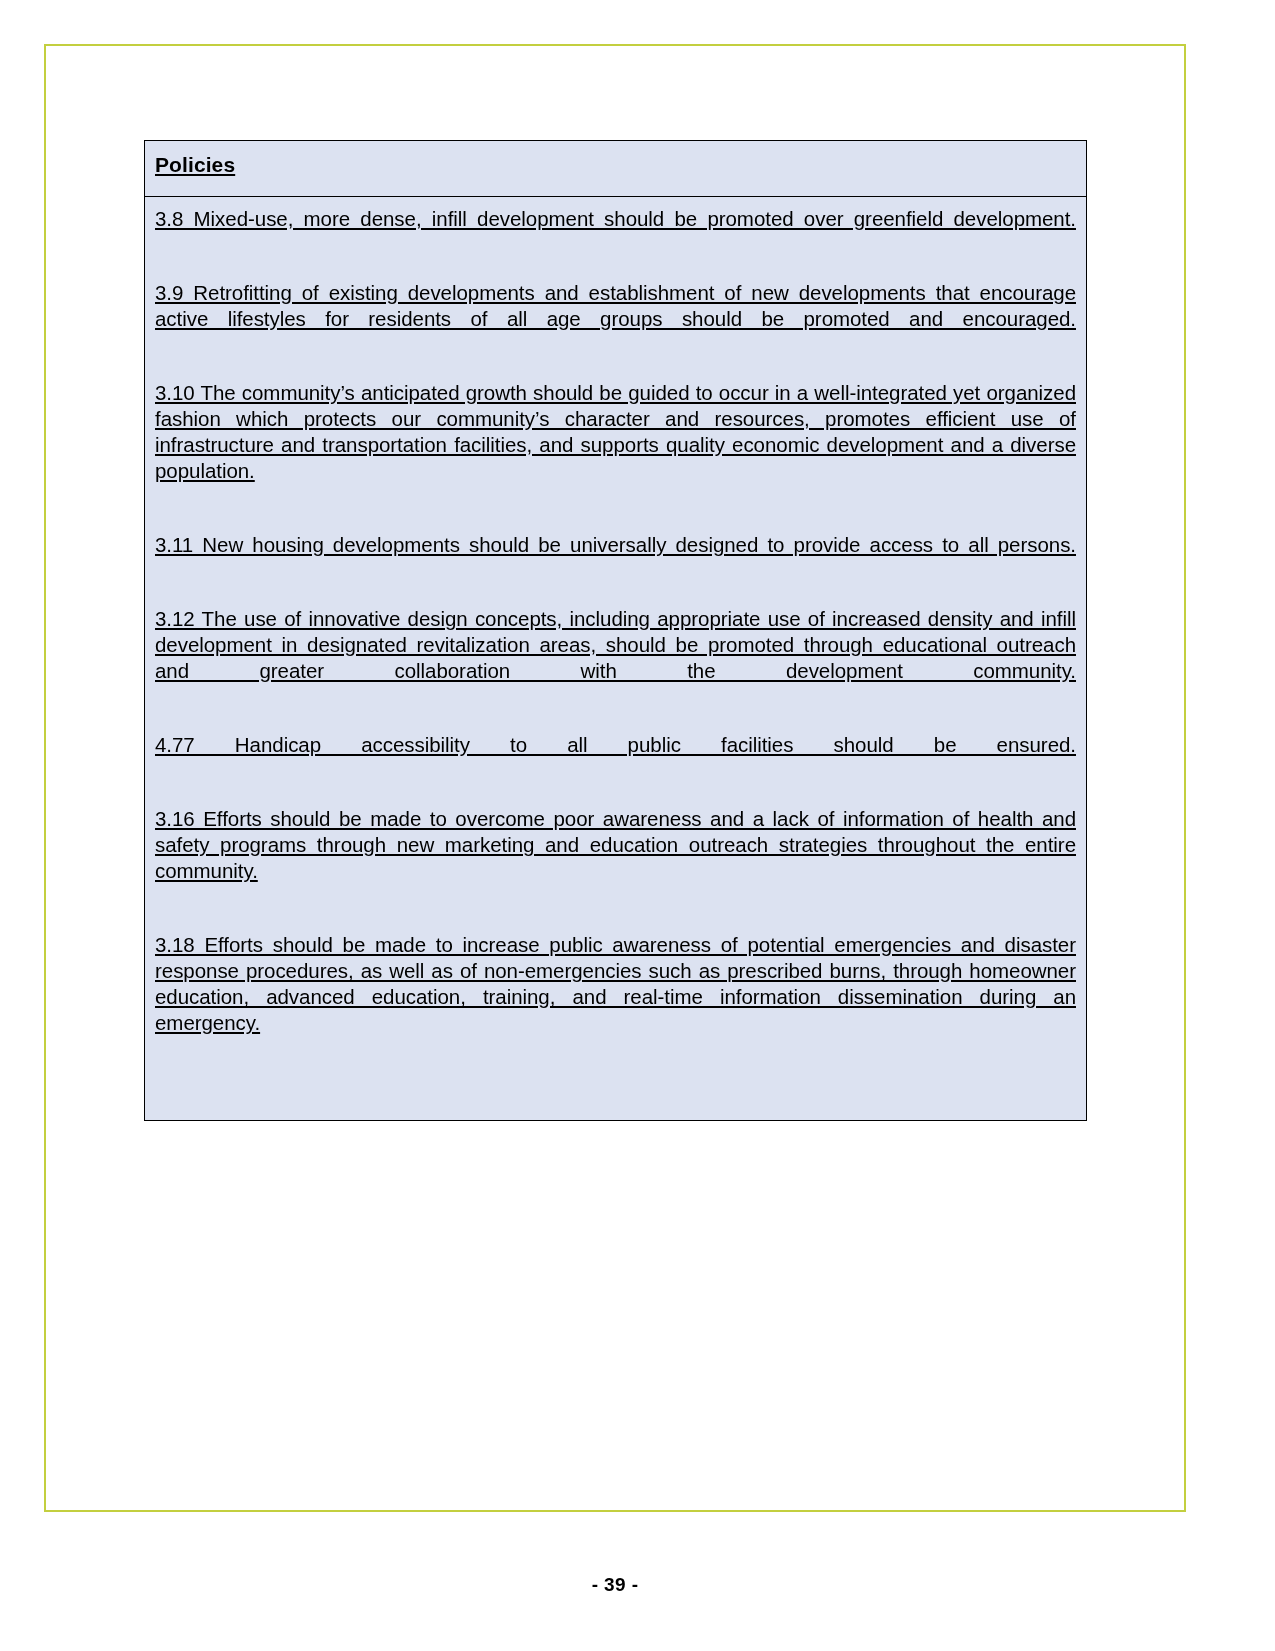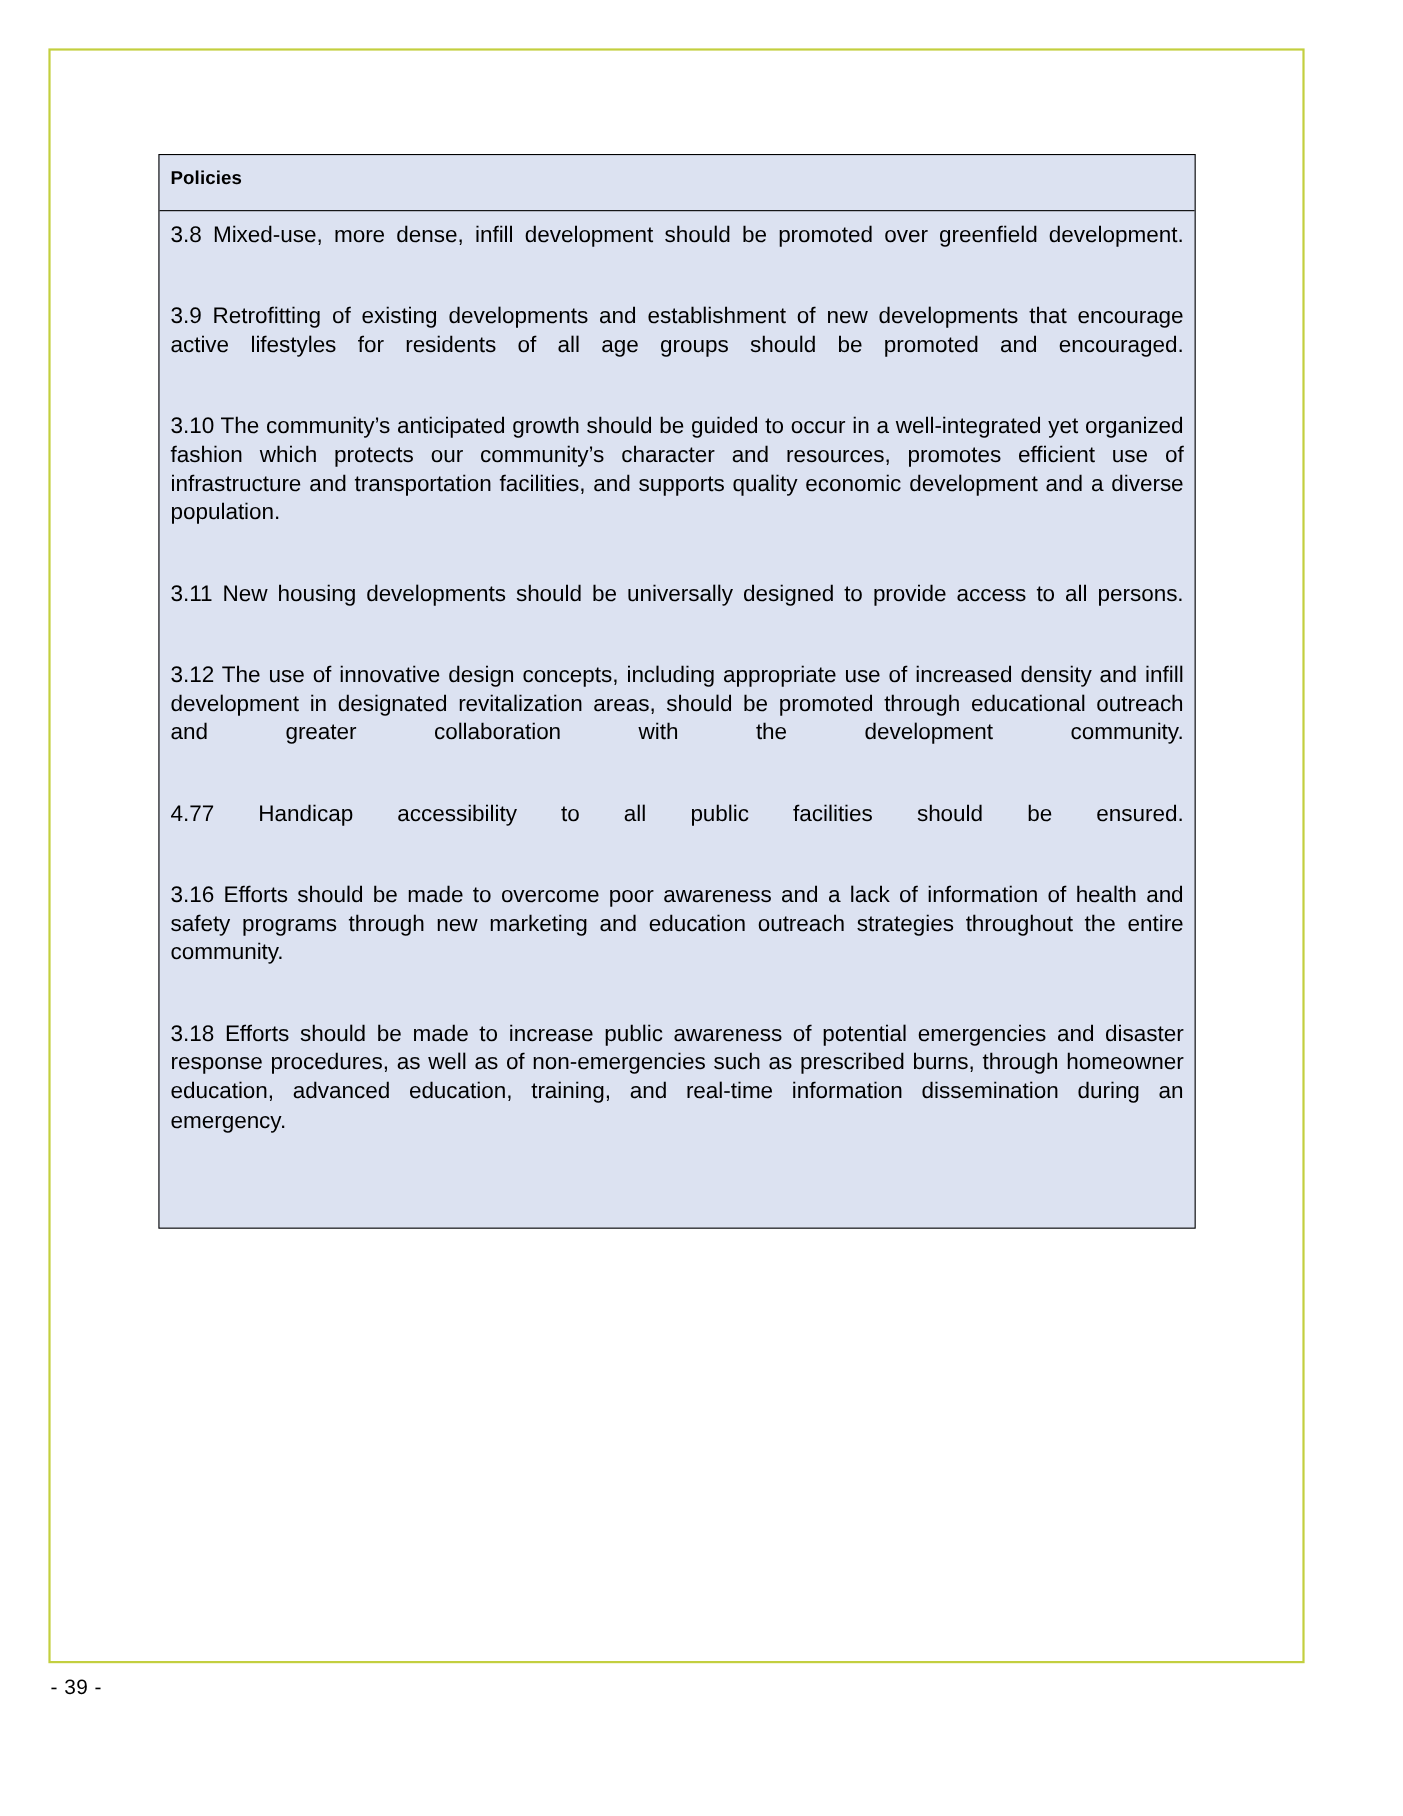--- a/index.html
+++ b/index.html
@@ -47,57 +47,60 @@
     background: #dce2f1;
   }
 
   .table-header-row {
     border-bottom: 1px solid #000000;
     box-sizing: border-box;
     padding: 11px 10px 18px 10px;
   }
 
   .table-header-title {
-    font-size: 17px;
+    font-size: 21px;
     font-weight: bold;
     line-height: 1.22;
     letter-spacing: 0.1px;
+    text-decoration: underline;
   }
 
   .table-body-row {
     padding: 9px 10px 58px 10px;
   }
 
   .policy-para {
     font-size: 20.5px;
     line-height: 1.27;
     text-align: justify;
     text-justify: inter-word;
     margin: 0 0 22px 0;
     letter-spacing: -0.05px;
     word-spacing: 0.1px;
+    text-decoration: underline;
   }
   .policy-para:last-child {
     margin-bottom: 0;
   }
   
   .policy-para::after {
     content: "";
     display: inline-block;
     width: 100%;
   }
 
   .page-number {
     position: absolute;
     left: 0;
     right: 0;
-    top: 1478px;
-    text-align: left;
+    top: 1528px;
+    text-align: center;
     font-size: 19px;
     letter-spacing: 0.4px;
+    font-weight: bold;
   }
 </style>
 </head>
 <body>
 
 <div class="page-frame">
   <div class="page-inner">
 
     <div class="policy-table">
 

